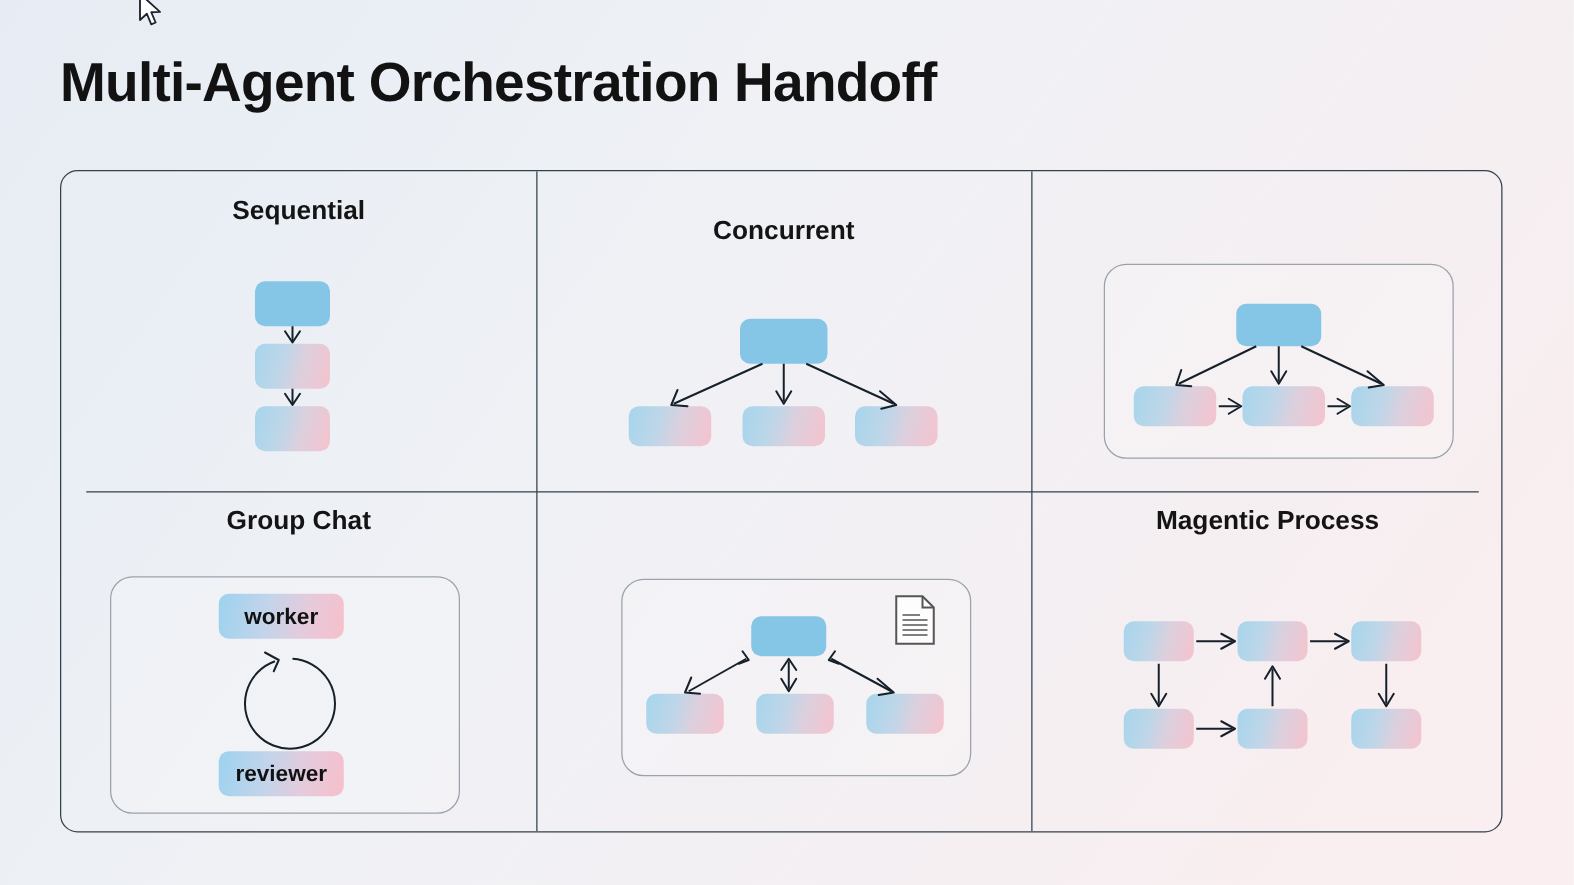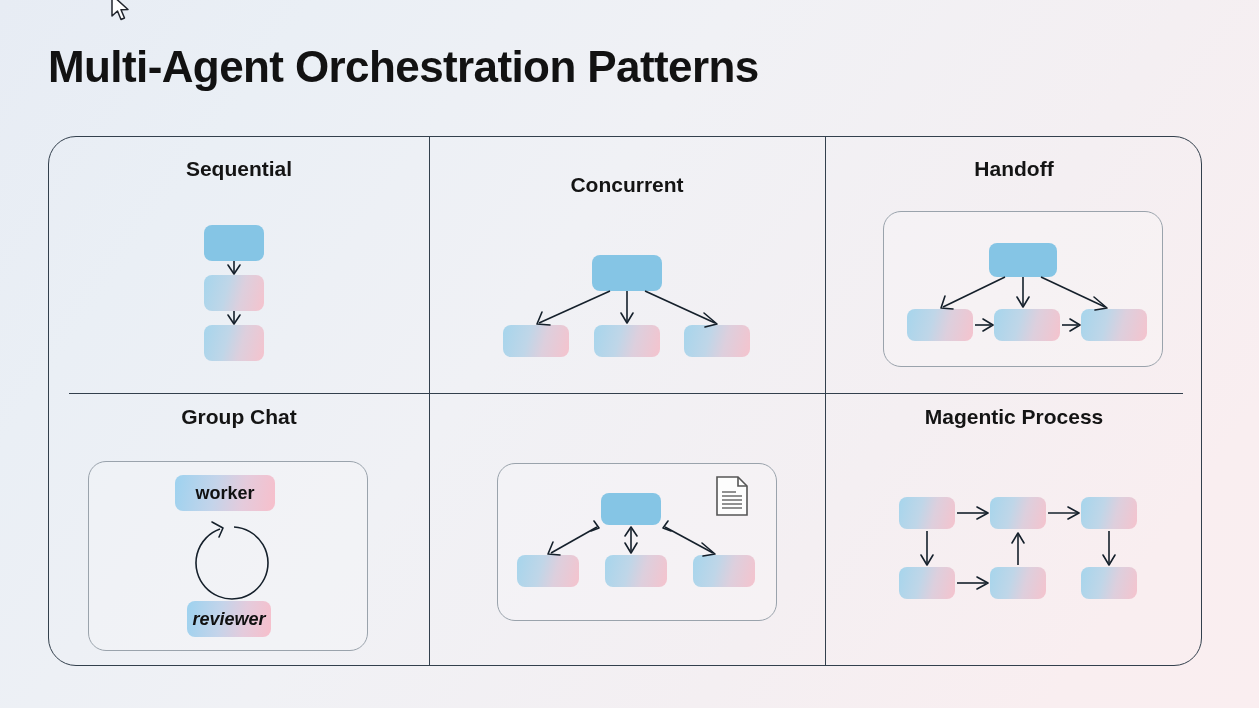--- a/index.html
+++ b/index.html
@@ -35,21 +35,21 @@
   }
 
   
   #patterns-grid {
     position: absolute;
     left: 48px;
     top: 136px;
     width: 1154px;
     height: 530px;
     border: 1.4px solid #33404d;
-    border-radius: 28px;
+    border-radius: 14px;
     overflow: hidden;
   }
 
   .grid-divider {
     position: absolute;
     background: #33404d;
   }
   .grid-divider.v { width: 1.4px; }
   .grid-divider.h { height: 1.4px; }
 
@@ -136,21 +136,21 @@
     position: absolute;
     left: 110px;
     top: -6px;
     width: 22px;
     height: 30px;
   }
 </style>
 </head>
 <body>
 
-<div id="page-title">Multi-Agent Orchestration Patterns</div>
+<div id="page-title">Multi-Agent Orchestration Handoff</div>
 
 <div id="patterns-grid">
 
   <div class="grid-divider v" style="left:380px; top:0; height:100%;"></div>
   <div class="grid-divider v" style="left:776px; top:0; height:100%;"></div>
   <div class="grid-divider h" style="left:20px; top:256px; width:1114px;"></div>
 
   <div class="cell" style="left:0; top:20px; width:380px; height:236px;">
     <div class="cell-title">Sequential</div>
 
@@ -182,21 +182,20 @@
         <path class="ahead" d="M113,101 L108,113 L121,114"></path>
         <line x1="198" y1="80" x2="198" y2="110"></line>
         <path class="ahead" d="M192,102 L198,112 L204,102"></path>
         <line x1="216" y1="80" x2="286" y2="112"></line>
         <path class="ahead" d="M275,102 L288,113 L276,116"></path>
       </svg>
     </div>
   </div>
 
   <div class="cell" style="left:776px; top:20px; width:378px; height:236px;">
-    <div class="cell-title">Handoff</div>
 
     <div class="cell-canvas" style="height:198px;">
       <div class="subgroup" style="left:58px; top:16px; width:280px; height:156px;"></div>
 
       <div class="node solid" style="left:164px; top:48px; width:68px; height:34px;"></div>
       <div class="node grad" style="left:82px; top:114px; width:66px; height:32px;"></div>
       <div class="node grad" style="left:169px; top:114px; width:66px; height:32px;"></div>
       <div class="node grad" style="left:256px; top:114px; width:66px; height:32px;"></div>
 
       <svg class="arrows">
@@ -214,21 +213,21 @@
     </div>
   </div>
 
   <div class="cell" style="left:0; top:268px; width:380px; height:250px;">
     <div class="cell-title">Group Chat</div>
 
     <div class="cell-canvas" style="height:212px;">
       <div class="subgroup" style="left:39px; top:18px; width:280px; height:190px;"></div>
 
       <div class="node grad-label" style="left:126px; top:32px; width:100px; height:36px;">worker</div>
-      <div class="node grad-label" style="left:138px; top:158px; width:84px; height:36px;font-style:italic;">reviewer</div>
+      <div class="node grad-label" style="left:126px; top:158px; width:100px; height:36px;">reviewer</div>
 
       <svg class="arrows">
         <path d="M171,86 A36,36 0 1 0 185,84"></path>
         <path class="ahead" d="M163,79 L174,85 L170,94"></path>
       </svg>
     </div>
   </div>
 
   <div class="cell" style="left:380px; top:268px; width:396px; height:250px;">
 

